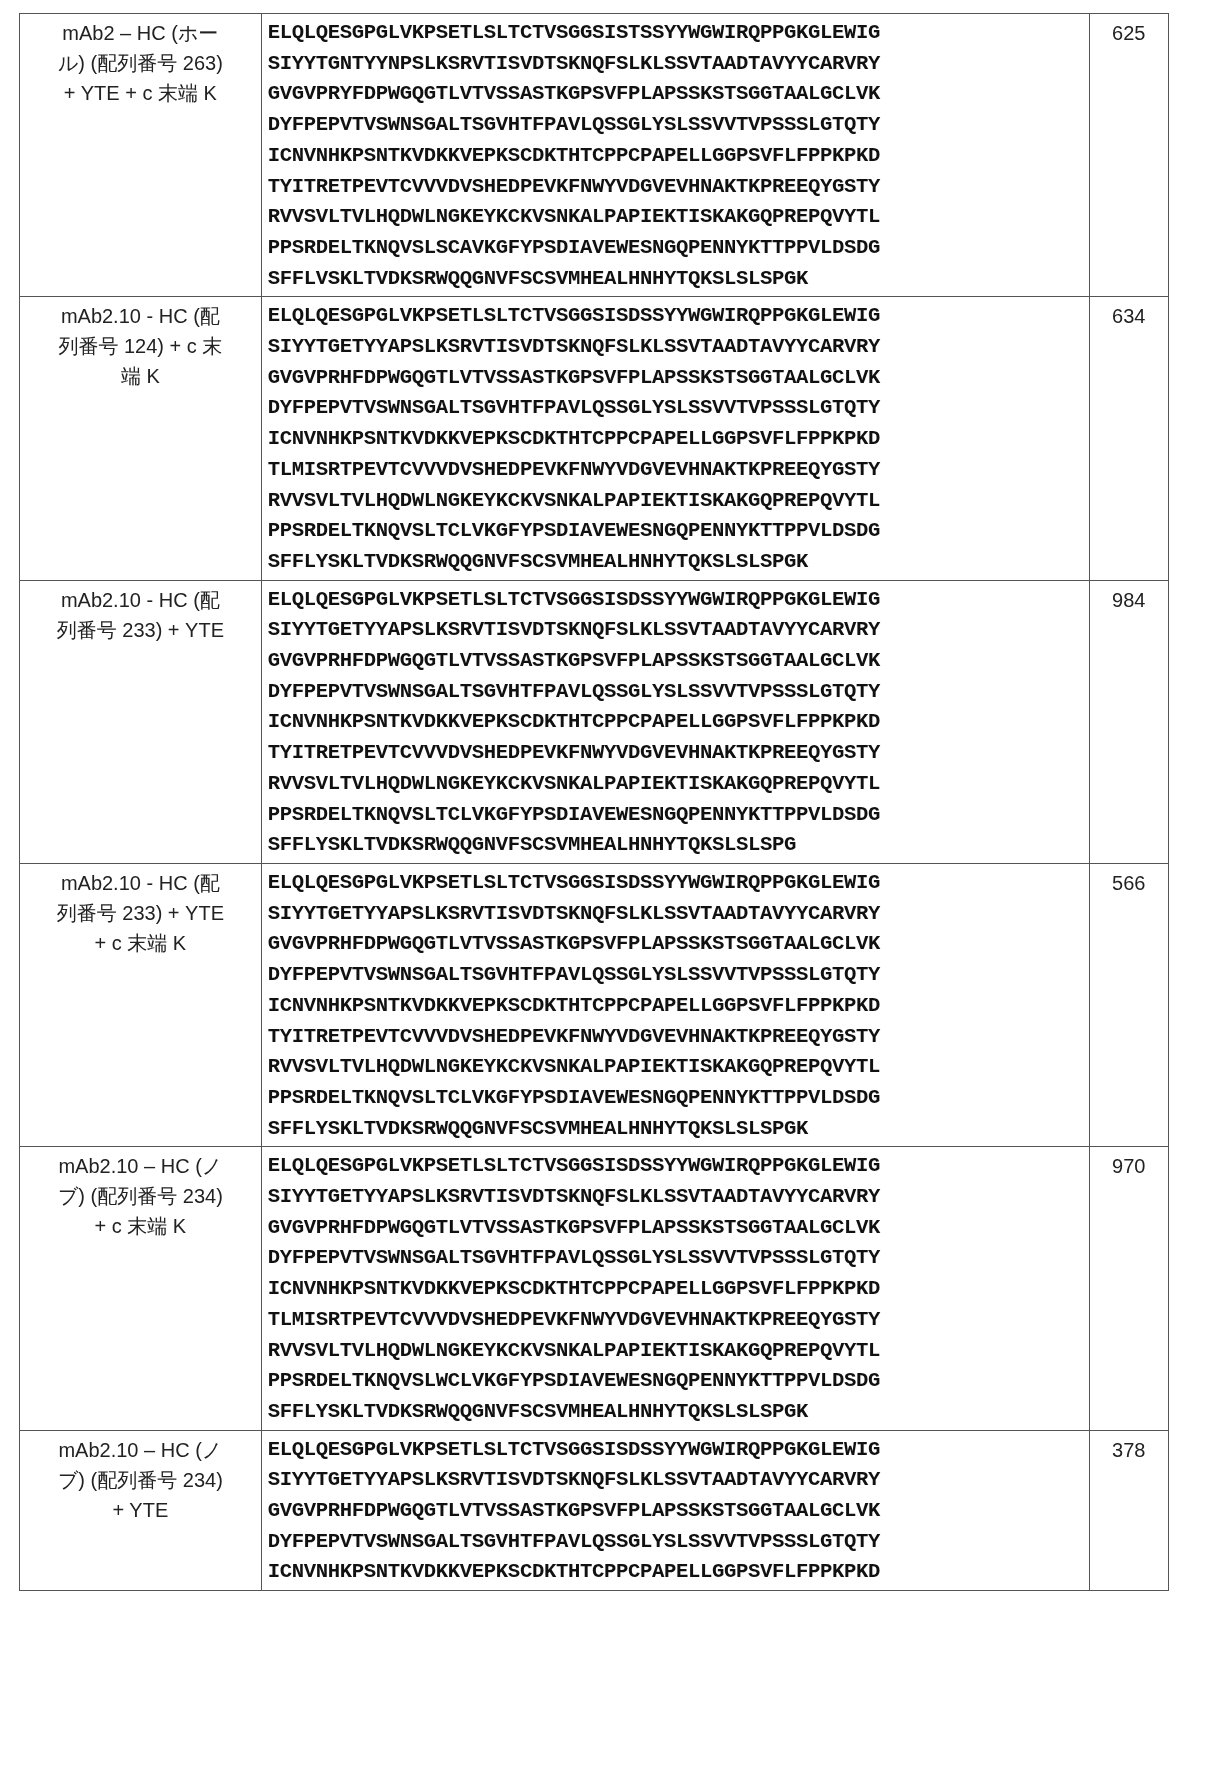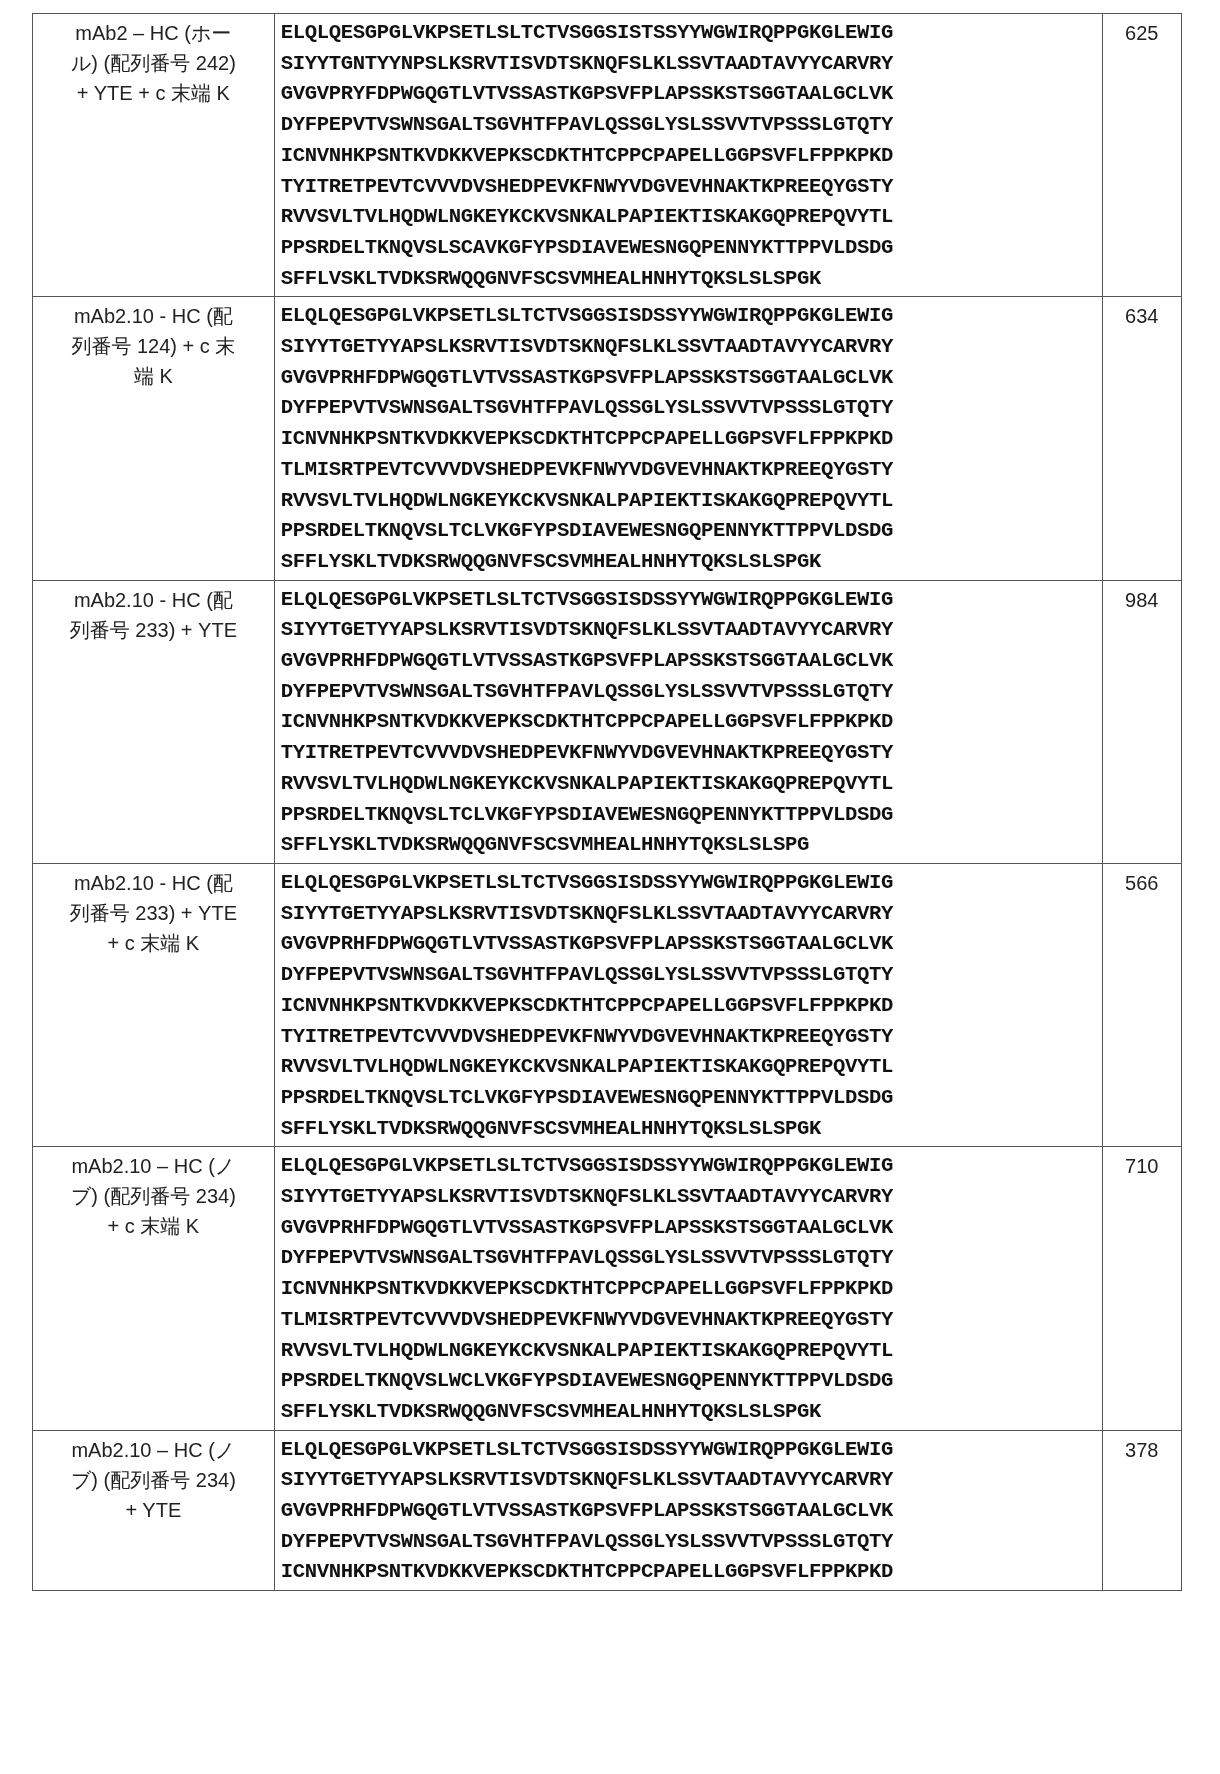--- a/index.html
+++ b/index.html
@@ -1,18 +1,18 @@
 <!DOCTYPE html>
 <html><head>
 <meta charset="utf-8">
 <style>
   html, body { margin: 0; padding: 0; background: #ffffff; }
   body { width: 1220px; height: 1774px; position: relative; overflow: hidden; }
   .seq-table {
-    position: absolute; left: 32px; top: 13px;
+    position: absolute; left: 19px; top: 13px;
     border-collapse: collapse;
     width: 1150px;
   }
   .seq-table td {
     border: 1px solid #555;
     vertical-align: top;
     padding: 0;
   }
   td.name-cell {
     width: 238px;
@@ -43,21 +43,21 @@
 </style>
 </head>
 <body>
 
 <table class="seq-table">
   <tbody id="table-body">
 
   <tr class="" style="">
       <td class="name-cell">
           <span class="seq-line">mAb2 – HC (ホー</span>
-          <span class="seq-line">ル) (配列番号 242)</span>
+          <span class="seq-line">ル) (配列番号 263)</span>
           <span class="seq-line">+ YTE + c 末端 K</span>
         </td>
       <td class="seq-cell"><span class="seq-line">ELQLQESGPGLVKPSETLSLTCTVSGGSISTSSYYWGWIRQPPGKGLEWIG</span><span class="seq-line">SIYYTGNTYYNPSLKSRVTISVDTSKNQFSLKLSSVTAADTAVYYCARVRY</span><span class="seq-line">GVGVPRYFDPWGQGTLVTVSSASTKGPSVFPLAPSSKSTSGGTAALGCLVK</span><span class="seq-line">DYFPEPVTVSWNSGALTSGVHTFPAVLQSSGLYSLSSVVTVPSSSLGTQTY</span><span class="seq-line">ICNVNHKPSNTKVDKKVEPKSCDKTHTCPPCPAPELLGGPSVFLFPPKPKD</span><span class="seq-line">TYITRETPEVTCVVVDVSHEDPEVKFNWYVDGVEVHNAKTKPREEQYGSTY</span><span class="seq-line">RVVSVLTVLHQDWLNGKEYKCKVSNKALPAPIEKTISKAKGQPREPQVYTL</span><span class="seq-line">PPSRDELTKNQVSLSCAVKGFYPSDIAVEWESNGQPENNYKTTPPVLDSDG</span><span class="seq-line">SFFLVSKLTVDKSRWQQGNVFSCSVMHEALHNHYTQKSLSLSPGK</span></td>
       <td class="id-cell"><span>625</span></td>
     </tr>
       <tr class="" style="">
       <td class="name-cell">
           <span class="seq-line">mAb2.10 - HC (配</span>
           <span class="seq-line">列番号 124) + c 末</span>
           <span class="seq-line">端 K</span>
@@ -82,21 +82,21 @@
       <td class="seq-cell"><span class="seq-line">ELQLQESGPGLVKPSETLSLTCTVSGGSISDSSYYWGWIRQPPGKGLEWIG</span><span class="seq-line">SIYYTGETYYAPSLKSRVTISVDTSKNQFSLKLSSVTAADTAVYYCARVRY</span><span class="seq-line">GVGVPRHFDPWGQGTLVTVSSASTKGPSVFPLAPSSKSTSGGTAALGCLVK</span><span class="seq-line">DYFPEPVTVSWNSGALTSGVHTFPAVLQSSGLYSLSSVVTVPSSSLGTQTY</span><span class="seq-line">ICNVNHKPSNTKVDKKVEPKSCDKTHTCPPCPAPELLGGPSVFLFPPKPKD</span><span class="seq-line">TYITRETPEVTCVVVDVSHEDPEVKFNWYVDGVEVHNAKTKPREEQYGSTY</span><span class="seq-line">RVVSVLTVLHQDWLNGKEYKCKVSNKALPAPIEKTISKAKGQPREPQVYTL</span><span class="seq-line">PPSRDELTKNQVSLTCLVKGFYPSDIAVEWESNGQPENNYKTTPPVLDSDG</span><span class="seq-line">SFFLYSKLTVDKSRWQQGNVFSCSVMHEALHNHYTQKSLSLSPGK</span></td>
       <td class="id-cell"><span>566</span></td>
     </tr>
       <tr class="" style="">
       <td class="name-cell">
           <span class="seq-line">mAb2.10 – HC (ノ</span>
           <span class="seq-line">ブ) (配列番号 234)</span>
           <span class="seq-line">+ c 末端 K</span>
         </td>
       <td class="seq-cell"><span class="seq-line">ELQLQESGPGLVKPSETLSLTCTVSGGSISDSSYYWGWIRQPPGKGLEWIG</span><span class="seq-line">SIYYTGETYYAPSLKSRVTISVDTSKNQFSLKLSSVTAADTAVYYCARVRY</span><span class="seq-line">GVGVPRHFDPWGQGTLVTVSSASTKGPSVFPLAPSSKSTSGGTAALGCLVK</span><span class="seq-line">DYFPEPVTVSWNSGALTSGVHTFPAVLQSSGLYSLSSVVTVPSSSLGTQTY</span><span class="seq-line">ICNVNHKPSNTKVDKKVEPKSCDKTHTCPPCPAPELLGGPSVFLFPPKPKD</span><span class="seq-line">TLMISRTPEVTCVVVDVSHEDPEVKFNWYVDGVEVHNAKTKPREEQYGSTY</span><span class="seq-line">RVVSVLTVLHQDWLNGKEYKCKVSNKALPAPIEKTISKAKGQPREPQVYTL</span><span class="seq-line">PPSRDELTKNQVSLWCLVKGFYPSDIAVEWESNGQPENNYKTTPPVLDSDG</span><span class="seq-line">SFFLYSKLTVDKSRWQQGNVFSCSVMHEALHNHYTQKSLSLSPGK</span></td>
-      <td class="id-cell"><span>710</span></td>
+      <td class="id-cell"><span>970</span></td>
     </tr>
       <tr class="" style="">
       <td class="name-cell">
           <span class="seq-line">mAb2.10 – HC (ノ</span>
           <span class="seq-line">ブ) (配列番号 234)</span>
           <span class="seq-line">+ YTE</span>
         </td>
       <td class="seq-cell"><span class="seq-line">ELQLQESGPGLVKPSETLSLTCTVSGGSISDSSYYWGWIRQPPGKGLEWIG</span><span class="seq-line">SIYYTGETYYAPSLKSRVTISVDTSKNQFSLKLSSVTAADTAVYYCARVRY</span><span class="seq-line">GVGVPRHFDPWGQGTLVTVSSASTKGPSVFPLAPSSKSTSGGTAALGCLVK</span><span class="seq-line">DYFPEPVTVSWNSGALTSGVHTFPAVLQSSGLYSLSSVVTVPSSSLGTQTY</span><span class="seq-line">ICNVNHKPSNTKVDKKVEPKSCDKTHTCPPCPAPELLGGPSVFLFPPKPKD</span></td>
       <td class="id-cell"><span>378</span></td>
     </tr>

